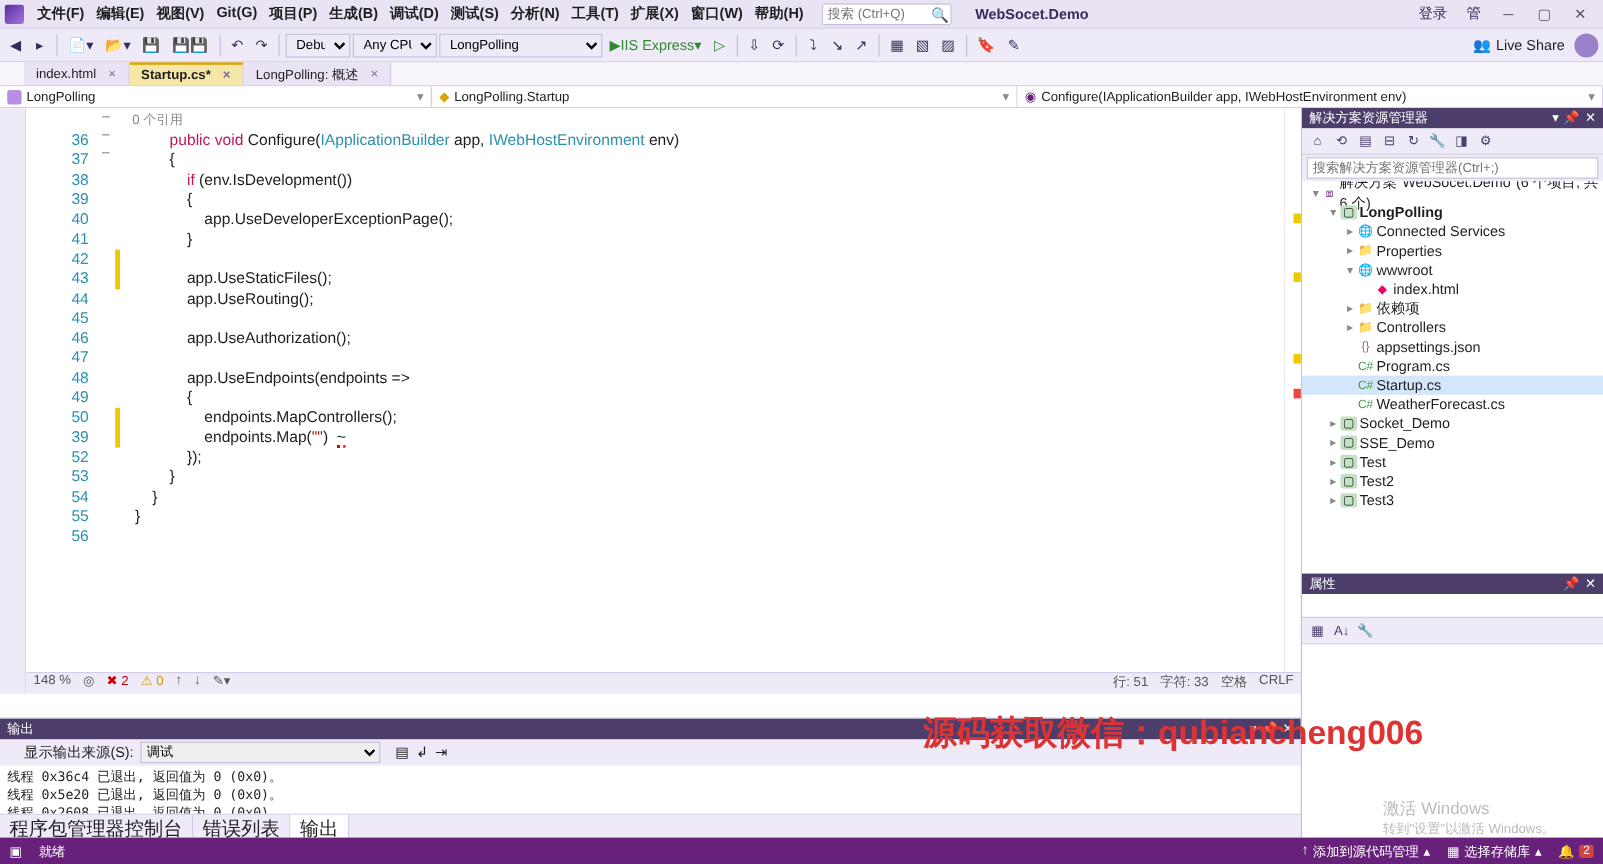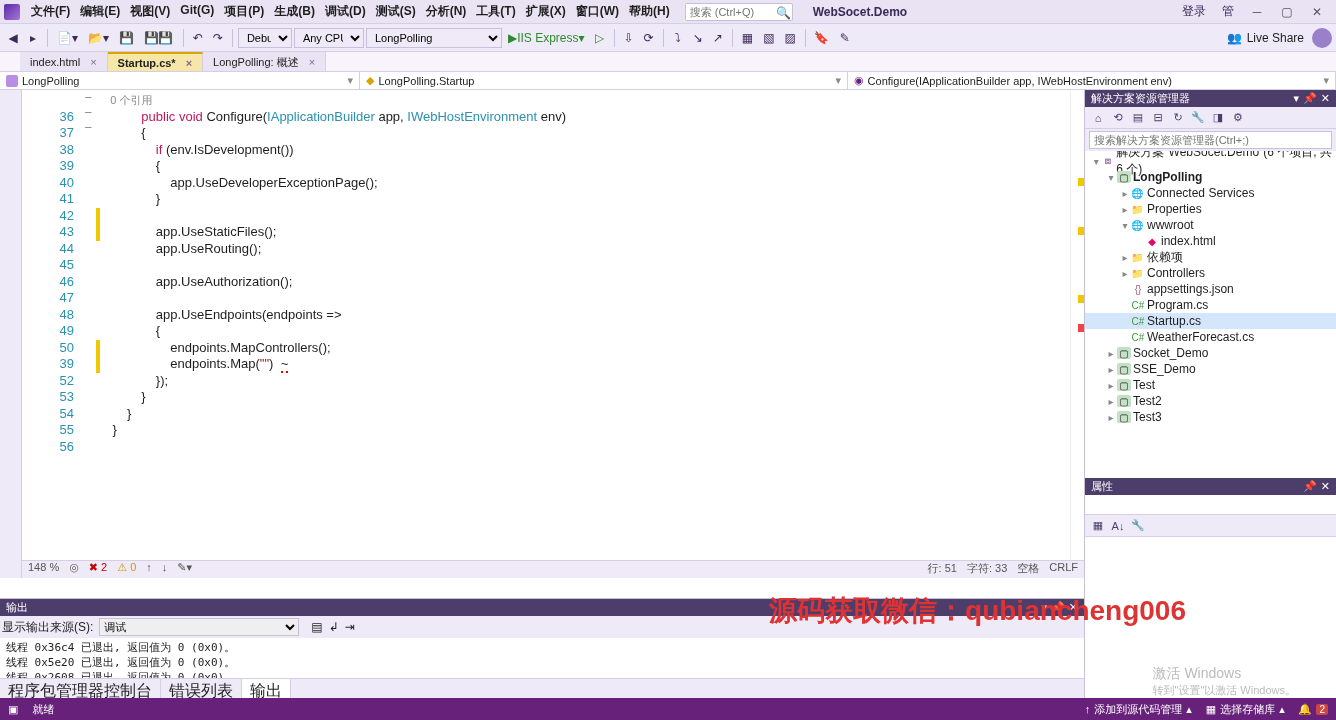--- a/index.html
+++ b/index.html
@@ -85,21 +85,21 @@
 .panel-tabs .pt.active { background:#fff; }
 
 
 .edstatus { position: absolute; left:22px; right:252px; bottom:142px; height:18px; background:#efeaf7; border-top:1px solid #d6cee6; display:flex; align-items:flex-start; font-size:11px; padding:0 6px; gap:10px; color:#555; }
 .edstatus .spacer { flex:1; }
 
 
 .bottom { position:absolute; left:0; right:252px; bottom:22px; height:100px; background:#efeaf7; border-top:1px solid #c8c0da; display:flex; flex-direction:column; }
 .bottom .ohdr { height:17px; background:#4c3d6b; color:#fff; display:flex; align-items:center; padding:0 6px; font-size:11px; }
 .bottom .ohdr .hdr-ctl { margin-left:auto; display:flex; gap:4px; }
-.bottom .otool { height:22px; display:flex; align-items:center; gap:6px; padding:0 2px; }
+.bottom .otool { height:22px; display:flex; align-items:center; gap:6px; padding:0 20px; }
 .bottom .otool select { height:18px; width:200px; border:1px solid #c8c0da; font-size:11px; }
 .bottom .obody { flex:1; background:#fff; font-family:"NSimSun","SimSun",Consolas,monospace; font-size:11px; padding:2px 6px; color:#222; overflow:hidden; white-space:pre; position:relative; }
 .bottom .otabs { height:20px; background:#efeaf7; display:flex; font-size:16px; border-top:1px solid #d6cee6; }
 .bottom .otabs .ot { padding:2px 8px; border-right:1px solid #d6cee6; cursor:pointer; }
 .bottom .otabs .ot.active { background:#fff; }
 
 
 .watermark { position:absolute; right:150px; bottom:90px; font-size:28px; color:#d33; font-weight:bold; pointer-events:none; z-index:10; }
 .activate { position:absolute; right:40px; bottom:22px; color:#bbb; font-size:14px; z-index:9; }
 .activate .l2 { font-size:11px; }

